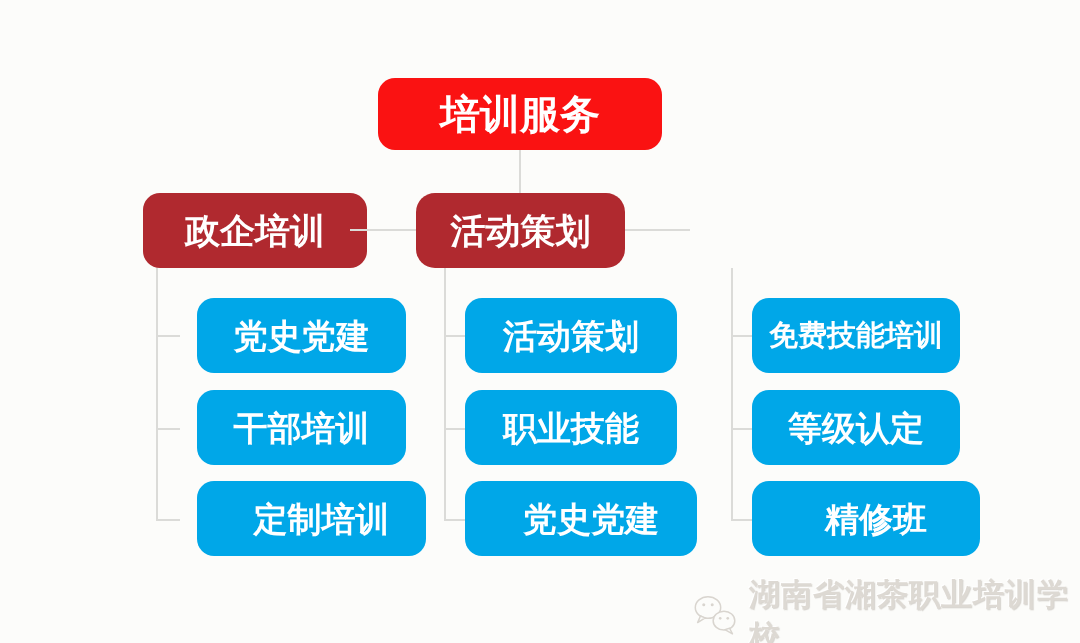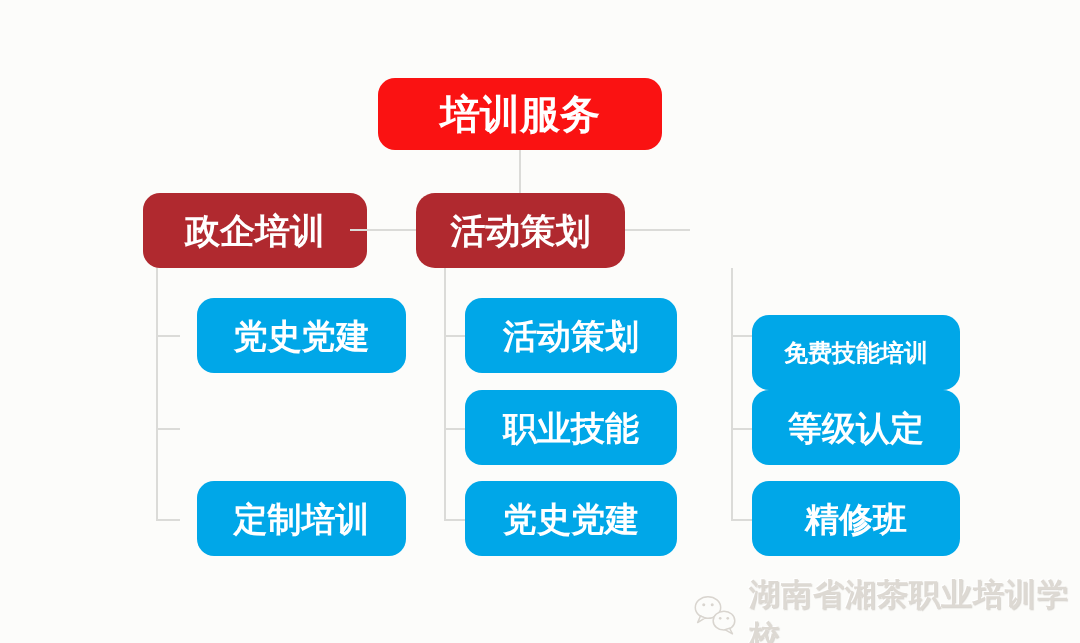--- a/index.html
+++ b/index.html
@@ -19,22 +19,22 @@
   .branch{top:193px;height:75px;background:var(--branch_bg);font-size:35px;}
   .branch-0{left:143px;width:224px;}
   .branch-1{left:416px;width:209px;border-radius:19px;}
   .branch-2{left:690px;width:211px;}
   .leaf{height:75px;background:var(--leaf_bg);font-size:34px;}
   .col0{left:180px;width:209px;margin-left:17px;}
   .col1{left:465px;width:212px;}
   .col2{left:752px;width:208px;}
   .row0{top:298px;}
   .row1{top:390px;}
-  .row2{top:481px;}
-  .leaf.small{font-size:24px;margin-top:17px;}
+  .row2{top:481px;padding-left:20px;}
+  .leaf.small{font-size:29px;}
   .line{position:absolute;background:var(--connector,#DBDBD8);}
   .vline{width:2px;}
   .hline{height:2px;}
   
   .c-root{left:519px;top:150px;height:43px;}
   .c-b01{left:350px;top:229px;width:66px;}
   .c-b12{left:625px;top:229px;width:65px;}
   .t0{left:156px;top:268px;height:252px;}
   .t1{left:444px;top:268px;height:252px;}
   .t2{left:731px;top:268px;height:252px;}
@@ -79,20 +79,21 @@
   <div class="line hline s-x0 s-y1"></div>
   <div class="line hline s-x0 s-y2"></div>
   <div class="line hline s-x1 s-y0"></div>
   <div class="line hline s-x1 s-y1"></div>
   <div class="line hline s-x1 s-y2"></div>
   <div class="line hline s-x2 s-y0"></div>
   <div class="line hline s-x2 s-y1"></div>
   <div class="line hline s-x2 s-y2"></div>
 
   <div class="box leaf col0 row0">党史党建</div>
+  <div class="box leaf col0 row1">干部培训</div>
   <div class="box leaf col0 row2">定制培训</div>
 
   <div class="box leaf col1 row0">活动策划</div>
   <div class="box leaf col1 row1">职业技能</div>
   <div class="box leaf col1 row2">党史党建</div>
 
   <div class="box leaf small col2 row0">免费技能培训</div>
   <div class="box leaf col2 row2">精修班</div>
   <div class="box leaf col2 row1">等级认定</div>
 

